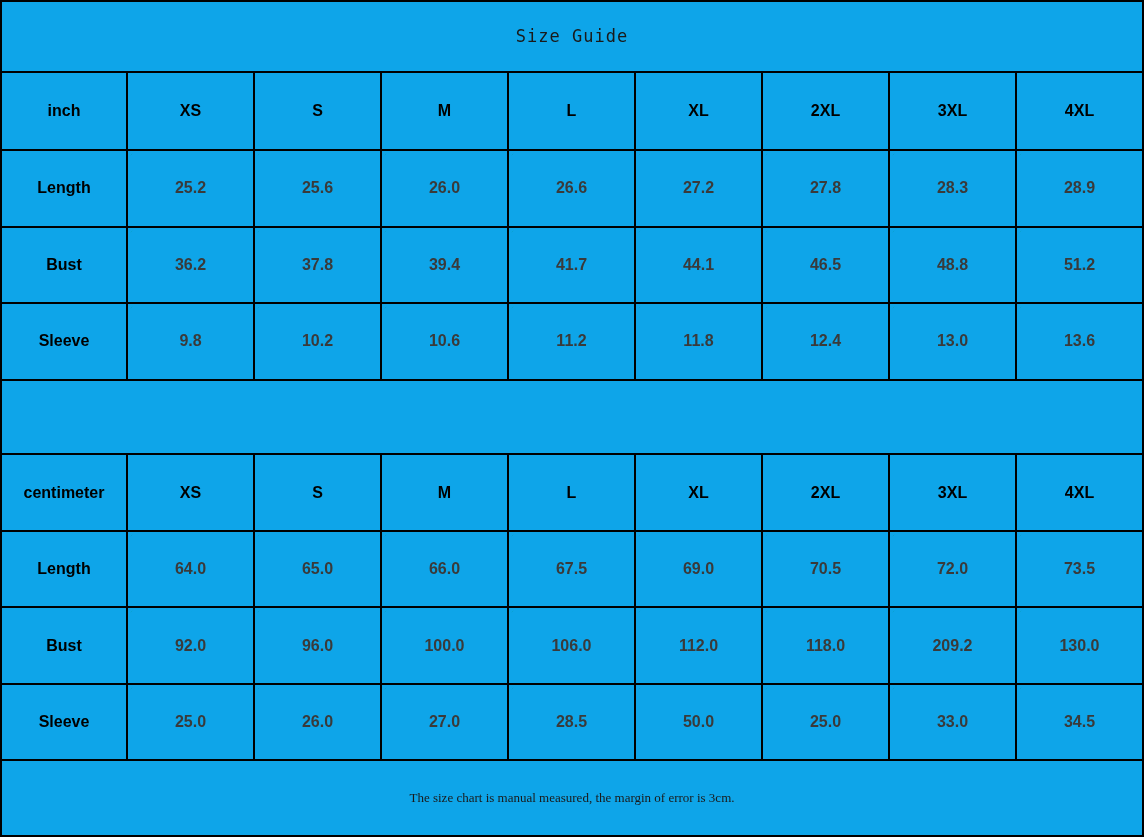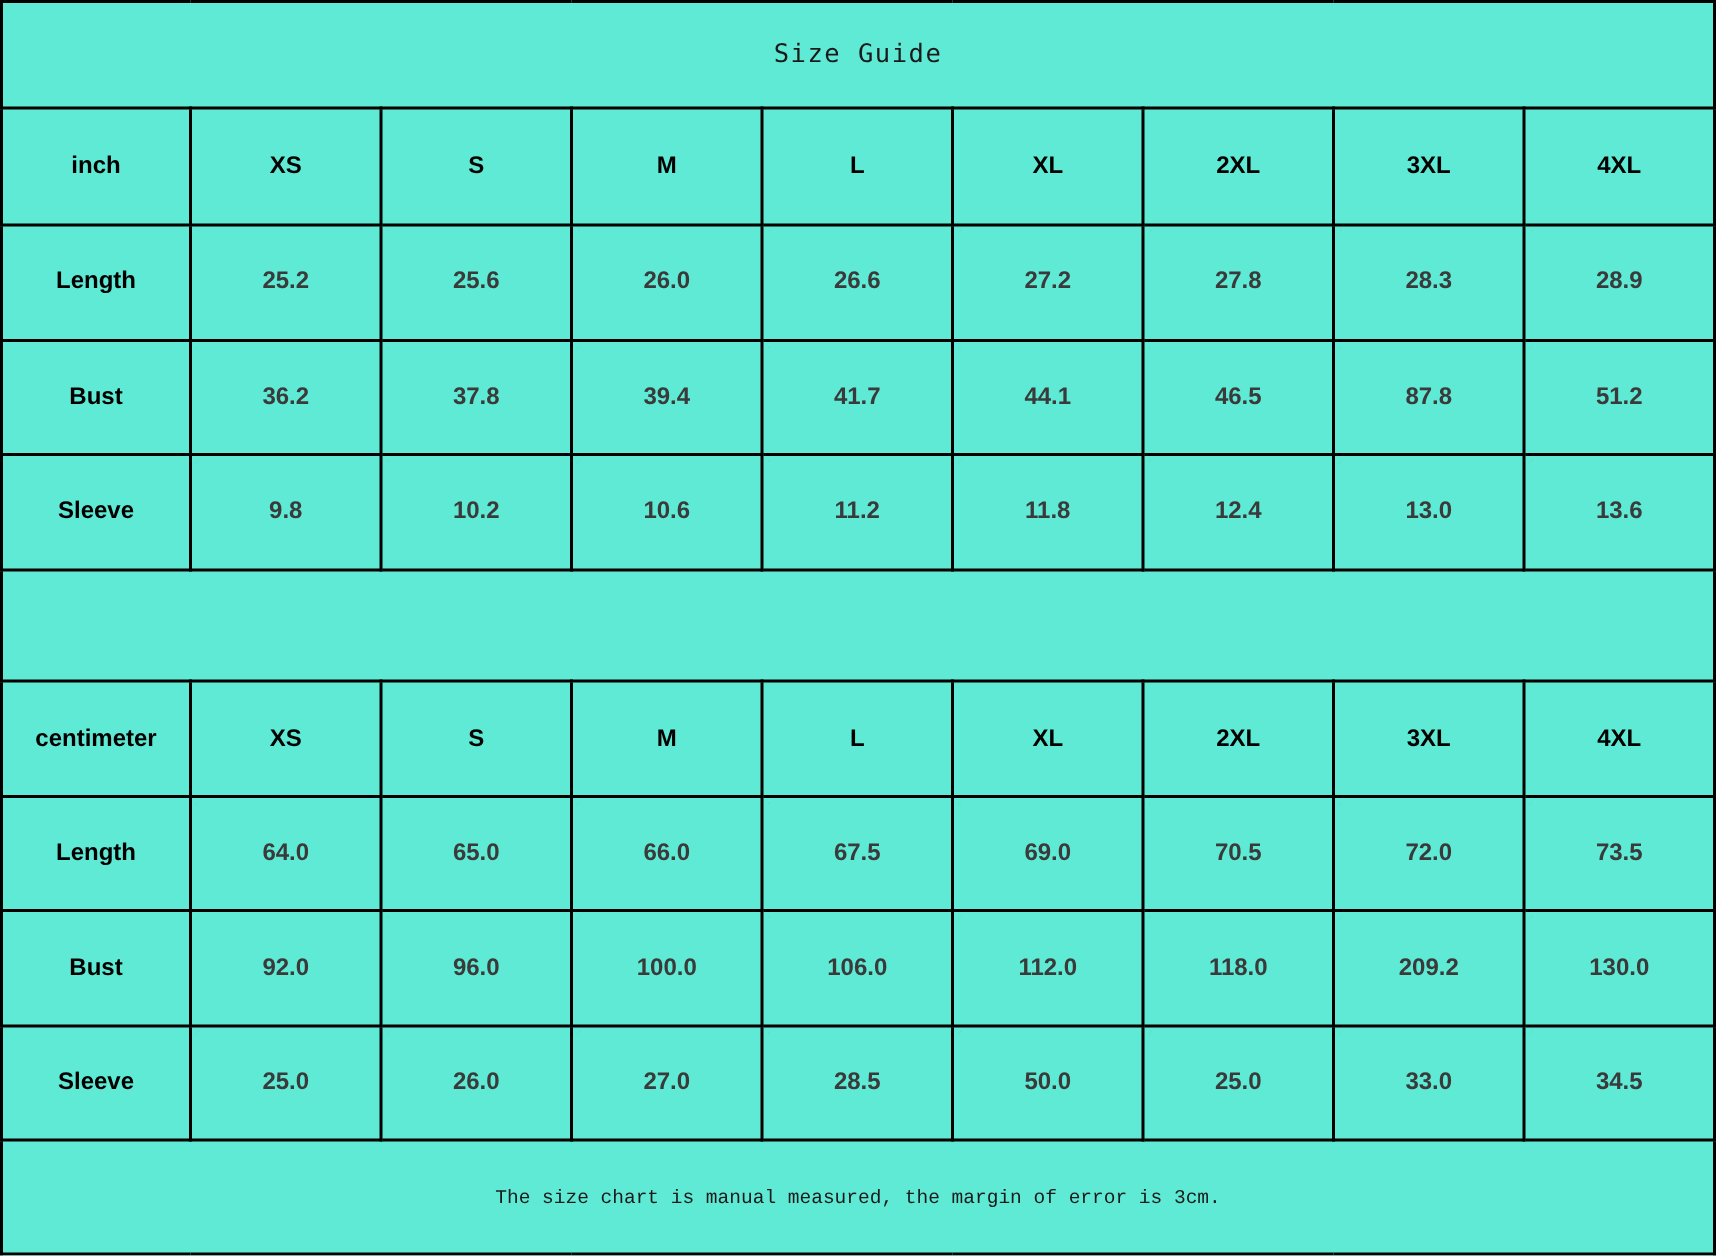--- a/index.html
+++ b/index.html
@@ -10,21 +10,21 @@
   body {
     width: 1144px;
     height: 837px;
     font-family: "Liberation Sans", sans-serif;
   }
   table.size-guide {
     border-collapse: collapse;
     table-layout: fixed;
     width: 1144px;
     height: 837px;
-    background: #5eead4;
+    background: #0ea5e9;
   }
   table.size-guide td,
   table.size-guide th {
     border: 2px solid #000000;
     padding: 0;
     margin: 0;
     text-align: center;
     vertical-align: middle;
     overflow: hidden;
   }
@@ -58,21 +58,21 @@
     position: absolute;
     top: 0;
     left: 0;
     width: 0;
     height: 0;
     border-top: 7px solid #008000;
     border-right: 7px solid transparent;
     display: block;
   }
   .footer-cell {
-    font-family: Liberation Mono, monospace;
+    font-family: Liberation Serif, serif;
     font-weight: 400;
     font-size: 13px;
     color: #1a1a1a;
   }
 </style>
 </head>
 <body>
 
 <table class="size-guide">
   <colgroup>
@@ -115,21 +115,21 @@
     <td class="val"><span class="marker"></span><span>28.9</span></td>
   </tr>
   <tr class="r-data">
     <th class="hdr">Bust</th>
     <td class="val"><span class="marker"></span><span>36.2</span></td>
     <td class="val"><span class="marker"></span><span>37.8</span></td>
     <td class="val"><span class="marker"></span><span>39.4</span></td>
     <td class="val"><span class="marker"></span><span>41.7</span></td>
     <td class="val"><span class="marker"></span><span>44.1</span></td>
     <td class="val"><span class="marker"></span><span>46.5</span></td>
-    <td class="val"><span class="marker"></span><span>87.8</span></td>
+    <td class="val"><span class="marker"></span><span>48.8</span></td>
     <td class="val"><span class="marker"></span><span>51.2</span></td>
   </tr>
   <tr class="r-data">
     <th class="hdr">Sleeve</th>
     <td class="val"><span class="marker"></span><span>9.8</span></td>
     <td class="val"><span class="marker"></span><span>10.2</span></td>
     <td class="val"><span class="marker"></span><span>10.6</span></td>
     <td class="val"><span class="marker"></span><span>11.2</span></td>
     <td class="val"><span class="marker"></span><span>11.8</span></td>
     <td class="val"><span class="marker"></span><span>12.4</span></td>

